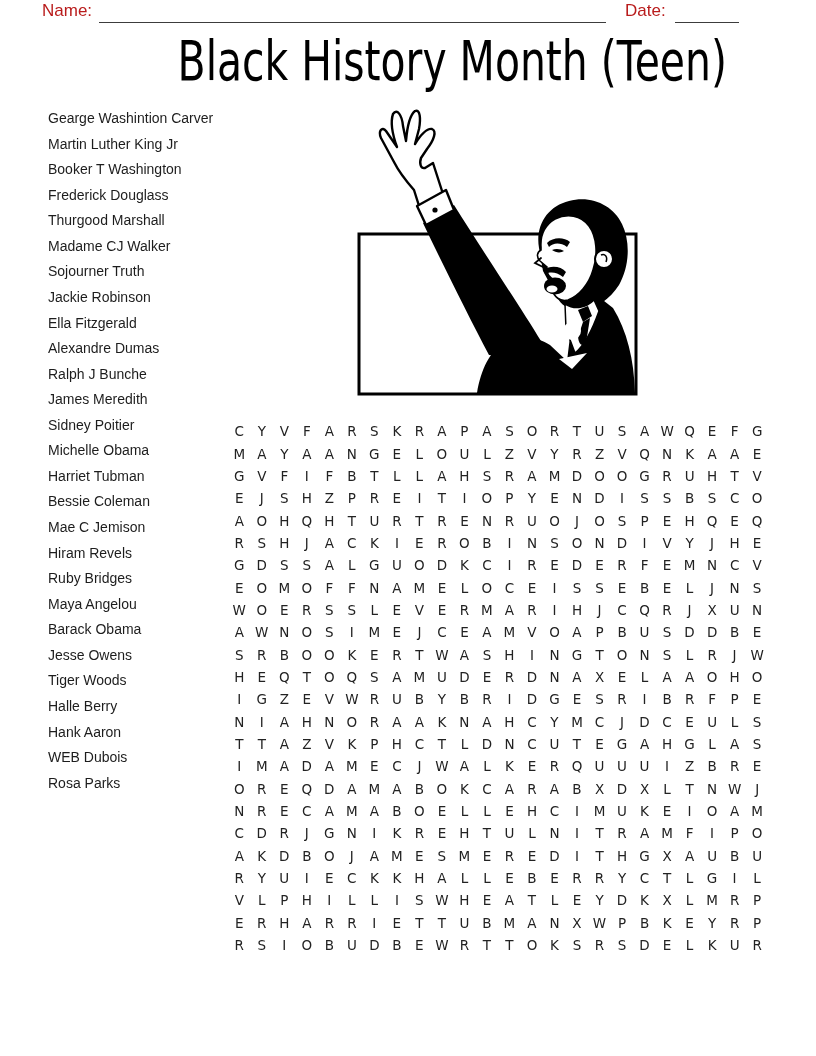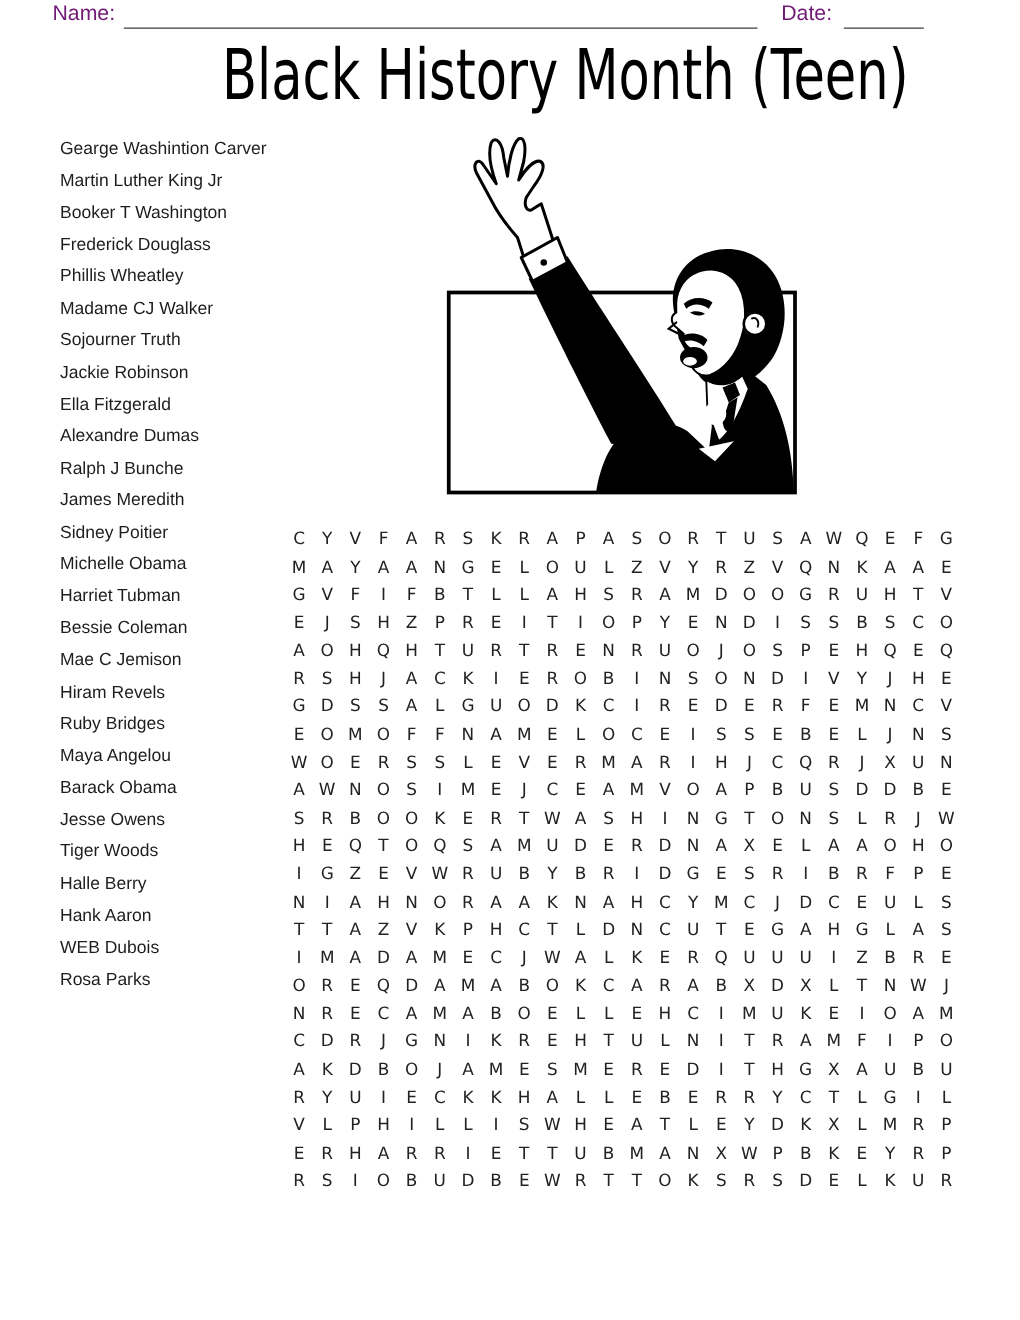--- a/index.html
+++ b/index.html
@@ -1,21 +1,21 @@
 <!DOCTYPE html>
 <html><head>
 <meta charset="utf-8">
 <style>
   html,body{margin:0;padding:0;}
   body{
     width:816px;height:1056px;position:relative;overflow:hidden;
     background:#ffffff;color:#1d1d1d;
     font-family:"Liberation Sans",sans-serif;
   }
-  .hdr-label{position:absolute;top:1px;font-size:17px;color:#701a75;white-space:nowrap;}
+  .hdr-label{position:absolute;top:1px;font-size:17px;color:#b91c1c;white-space:nowrap;}
   .name-label{left:42px;}
   .date-label{left:625px;}
   .blank-line{position:absolute;top:0;height:22px;border-bottom:1.5px solid #3c3c3c;}
   .name-line{left:99px;width:507px;}
   .date-line{left:675px;width:64px;}
 
   .title{
     position:absolute;top:33px;left:12px;width:816px;text-align:right;
     font-family:"DejaVu Sans",sans-serif;font-size:56px;line-height:56px;
     color:#000;white-space:nowrap;margin:0;font-weight:400;
@@ -42,21 +42,21 @@
 <span class="hdr-label date-label">Date:</span>
 <span class="blank-line date-line"></span>
 
 <h1 class="title"><span class="title-inner">Black History Month (Teen)</span></h1>
 
 <div class="word-list">
     <div class="word-item">Gearge Washintion Carver</div>
     <div class="word-item">Martin Luther King Jr</div>
     <div class="word-item">Booker T Washington</div>
     <div class="word-item">Frederick Douglass</div>
-    <div class="word-item">Phillis Wheatley</div>
+    <div class="word-item">Thurgood Marshall</div>
     <div class="word-item">Madame CJ Walker</div>
     <div class="word-item">Sojourner Truth</div>
     <div class="word-item">Jackie Robinson</div>
     <div class="word-item">Ella Fitzgerald</div>
     <div class="word-item">Alexandre Dumas</div>
     <div class="word-item">Ralph J Bunche</div>
     <div class="word-item">James Meredith</div>
     <div class="word-item">Sidney Poitier</div>
     <div class="word-item">Michelle Obama</div>
     <div class="word-item">Harriet Tubman</div>

